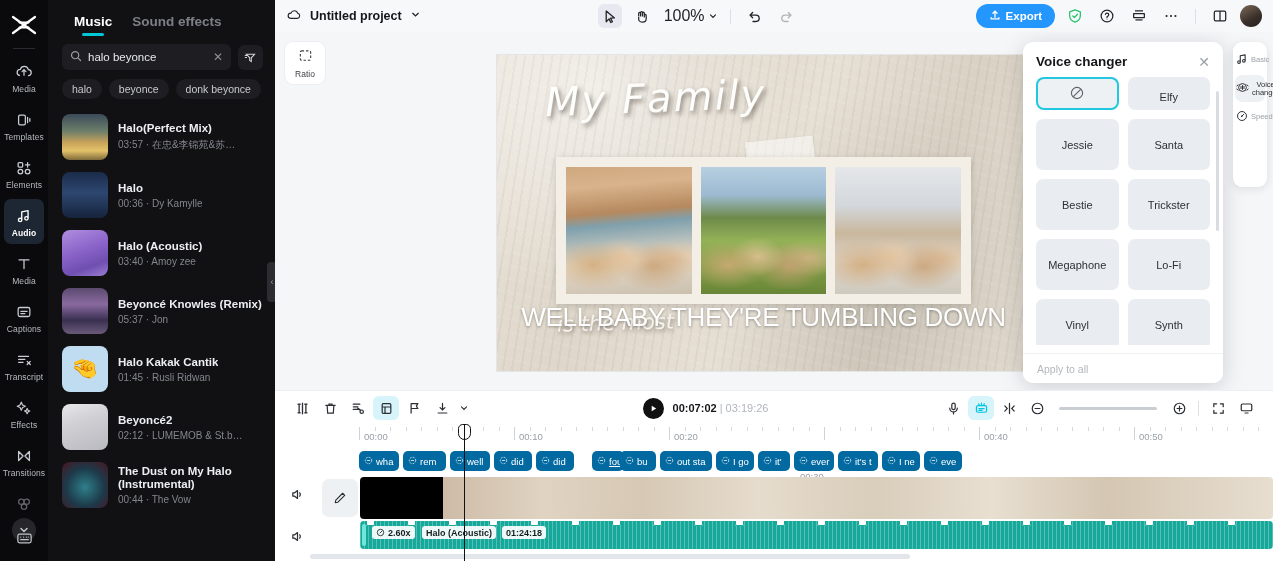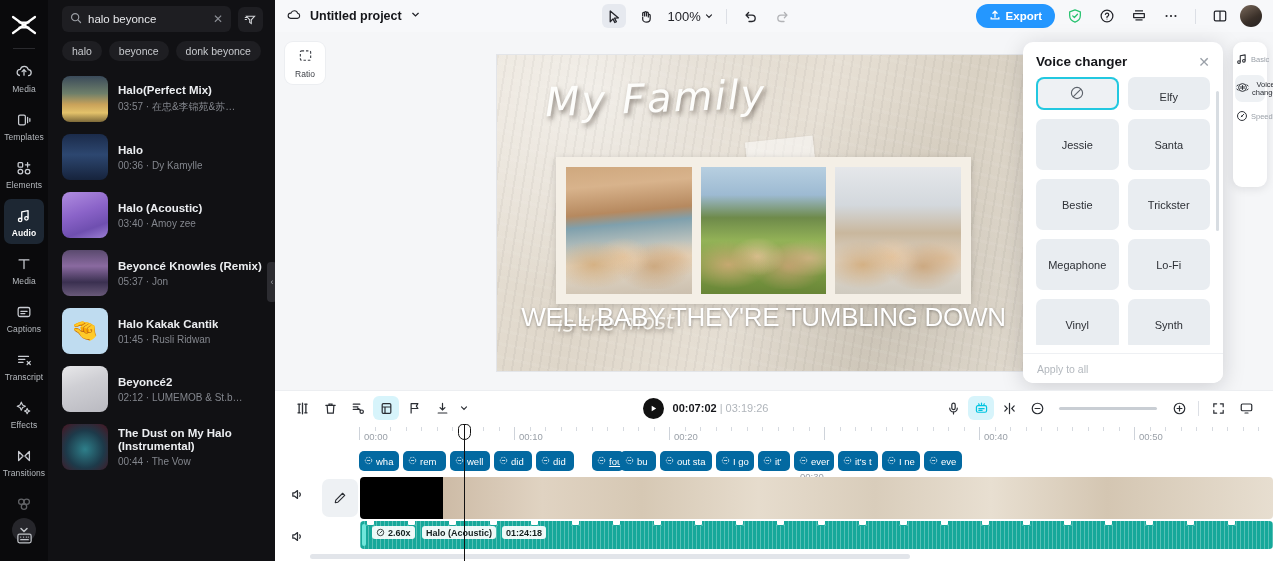--- a/index.html
+++ b/index.html
@@ -64,21 +64,21 @@
 
   
   #topbar{position:absolute;left:275px;top:0;width:998px;height:32px;background:#f7f8fa;
     display:flex;align-items:center;padding:0 11px;gap:8px;}
   .tb-title{display:flex;align-items:center;gap:8px;}
   .tb-title .nm{font-size:12.5px;font-weight:bold;color:#15161a;}
   .tb-spacer{flex:1;}
   .tbicon{width:24px;height:24px;border-radius:6px;display:flex;align-items:center;
     justify-content:center;color:#23242a;cursor:pointer;}
   .tbicon.sel{background:#e6e9ef;}
-  .zoomlbl{font-size:13px;color:#23242a;display:flex;align-items:center;gap:3px;cursor:pointer;
+  .zoomlbl{font-size:16px;color:#23242a;display:flex;align-items:center;gap:3px;cursor:pointer;
     margin-left:2px;}
   .vdiv{width:1px;height:15px;background:#dcdfe5;margin:0 4px;}
   .exportbtn{height:24px;border-radius:13px;background:#2497ff;color:#fff;font-size:11.5px;
     font-weight:bold;display:flex;align-items:center;gap:5px;padding:0 13px;cursor:pointer;}
   .avatar{width:22px;height:22px;border-radius:50%;overflow:hidden;cursor:pointer;
     background:linear-gradient(150deg,#7b6a5c,#3a3029 60%,#242021);}
 
   
   #stage{position:absolute;left:275px;top:32px;width:998px;height:358px;background:#f5f6f8;}
   .ratiobtn{position:absolute;left:10px;top:10px;width:40px;height:42px;border-radius:8px;
@@ -317,20 +317,24 @@
   </div>
   <div class="kb">
     <svg width="19" height="19" viewBox="0 0 20 20" fill="none" stroke="currentColor" stroke-width="1.3">
       <rect x="3" y="5.5" width="14" height="9" rx="1.8"></rect>
       <path d="M6 8.5h.01M9 8.5h.01M12 8.5h.01M14 8.5h.01M6 11.3h8" stroke-linecap="round"></path>
       </svg>
   </div>
 </div>
 
 <div id="panel">
+  <div class="tabs">
+    <div class="tab sel">Music</div>
+    <div class="tab">Sound effects</div>
+  </div>
 
   <div class="searchrow">
     <div class="searchbox">
       <span>
         <svg width="12" height="12" viewBox="0 0 14 14" fill="none" stroke="#9a9da3" stroke-width="1.4">
           <circle cx="6" cy="6" r="4.2"></circle>
             <path d="M9.2 9.2 12.3 12.3" stroke-linecap="round"></path>
           </svg></span>
       <span class="q">halo beyonce</span>
       <span class="x">✕</span>

